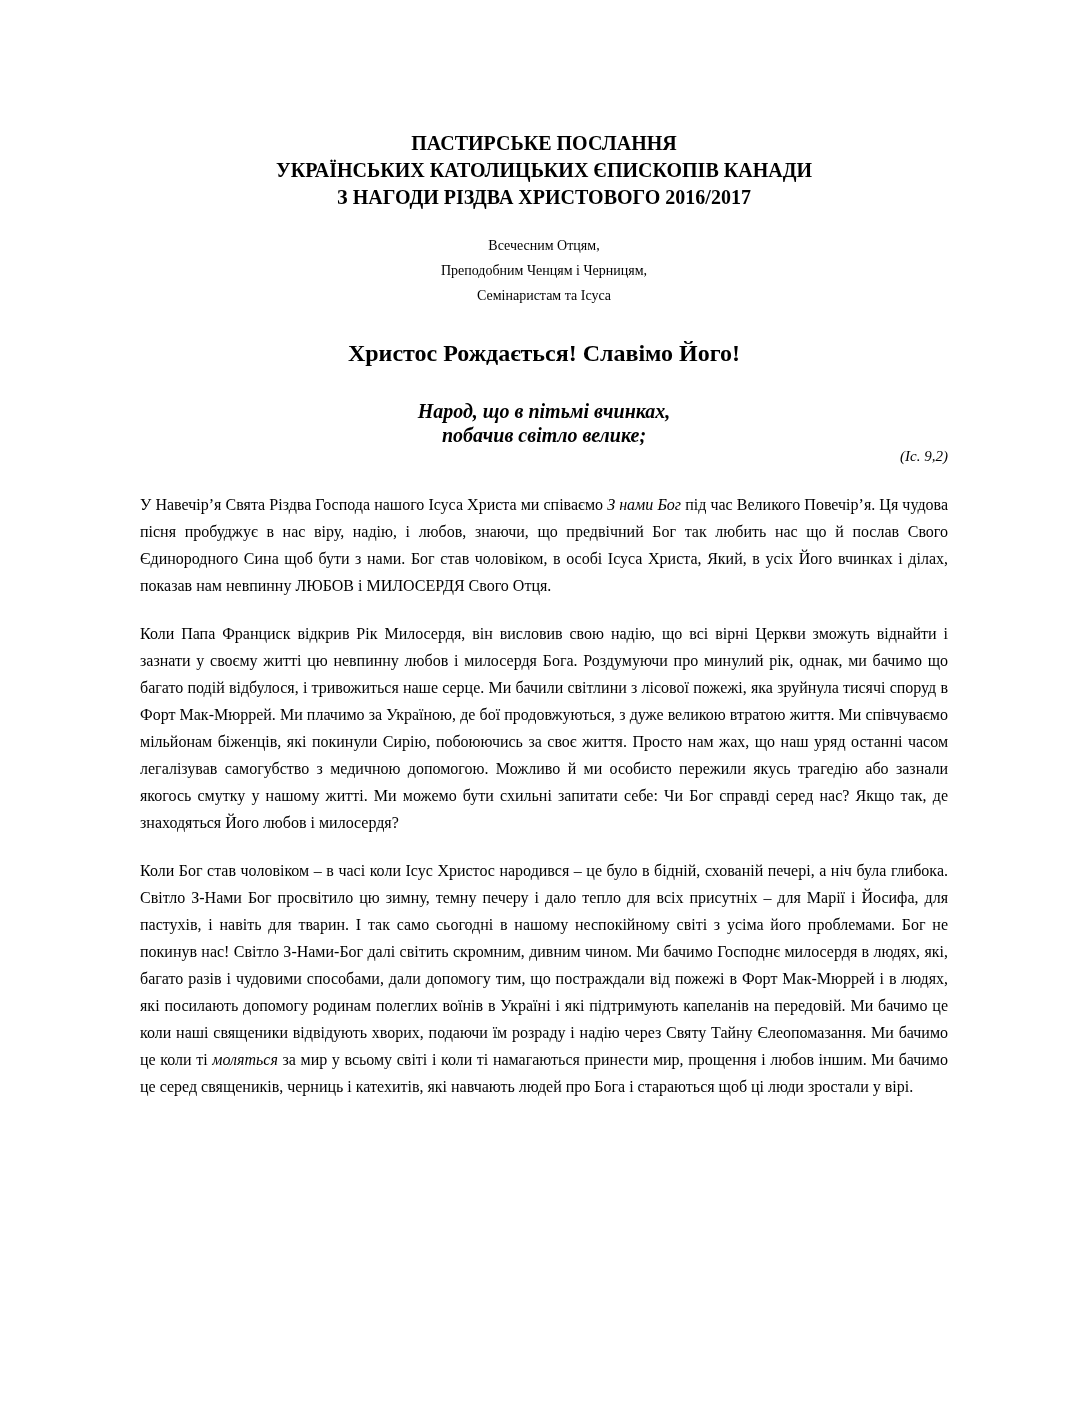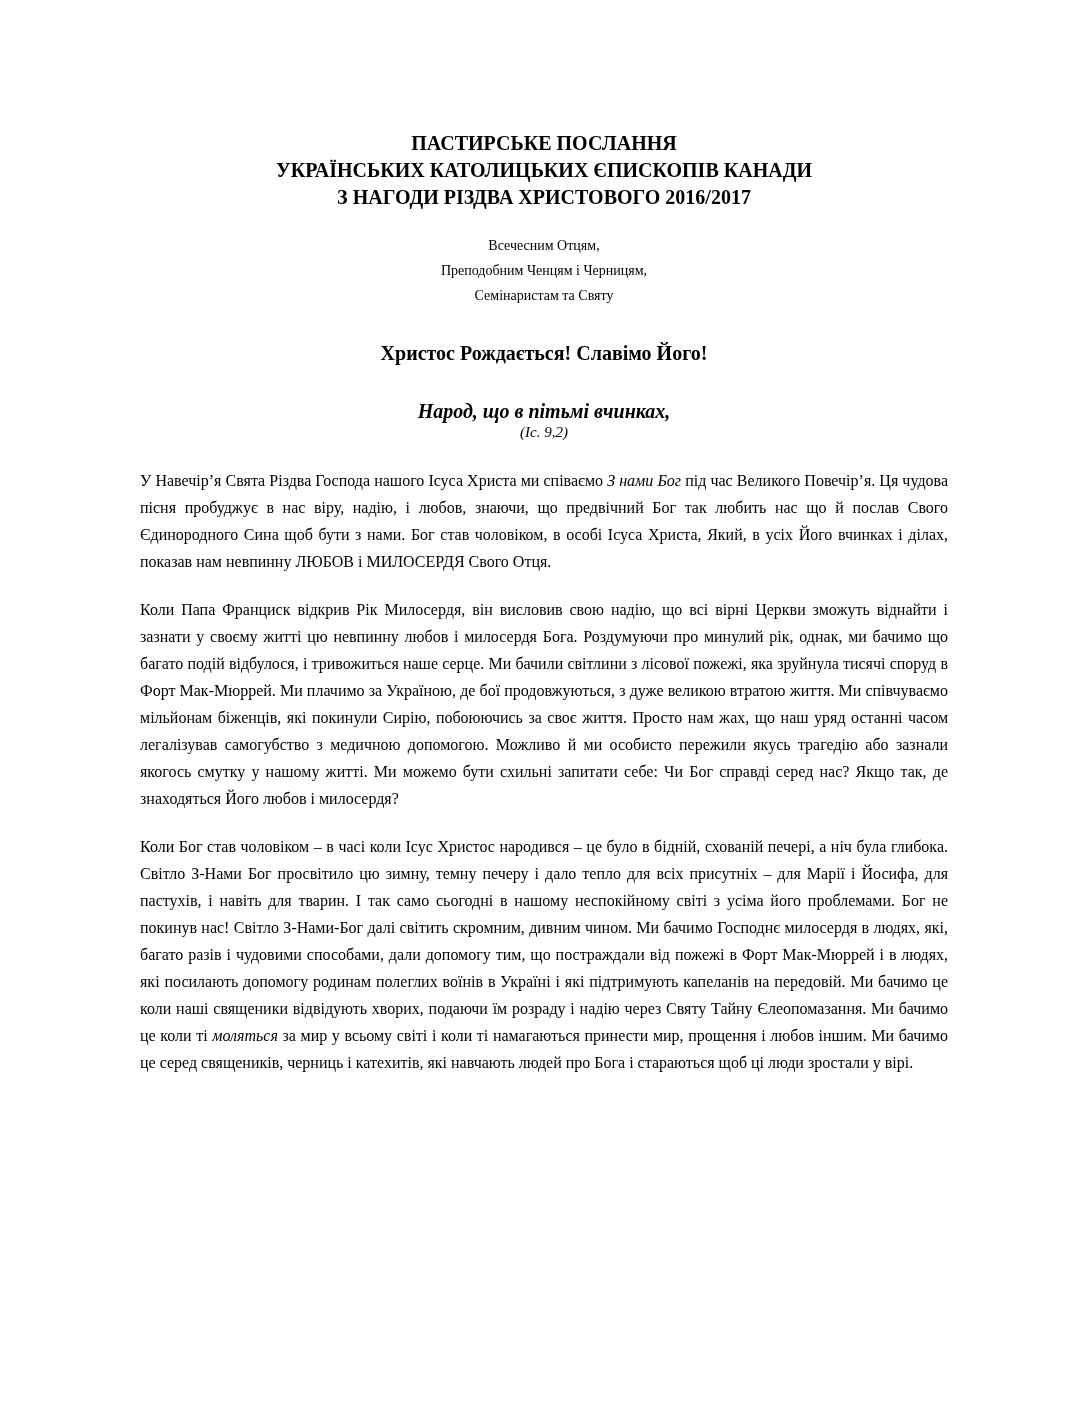--- a/index.html
+++ b/index.html
@@ -34,36 +34,36 @@
   .salutation-block {
     text-align: center;
     font-size: 14px;
     line-height: 25px;
     margin-top: 22px;
   }
 
   .greeting {
     text-align: center;
     font-weight: bold;
-    font-size: 20px;
+    font-size: 24px;
     line-height: 24px;
     margin-top: 33px;
   }
 
   .epigraph-block {
     text-align: center;
     font-weight: bold;
     font-style: italic;
     font-size: 20px;
     line-height: 24px;
     margin-top: 34px;
   }
 
   .epigraph-citation {
-    text-align: center;
+    text-align: right;
     font-style: italic;
     font-weight: normal;
     font-size: 15px;
     line-height: 18px;
   }
 
   .body-text {
     margin-top: 26px;
   }
 
@@ -88,27 +88,28 @@
 
   <div class="title-block">
     <div>ПАСТИРСЬКЕ ПОСЛАННЯ</div>
     <div>УКРАЇНСЬКИХ КАТОЛИЦЬКИХ ЄПИСКОПІВ КАНАДИ</div>
     <div>З НАГОДИ РІЗДВА ХРИСТОВОГО 2016/2017</div>
   </div>
 
   <div class="salutation-block">
     <div>Всечесним Отцям,</div>
     <div>Преподобним Ченцям і Черницям,</div>
-    <div>Семінаристам та Святу</div>
+    <div>Семінаристам та Ісуса</div>
   </div>
 
   <div class="greeting">Христос Рождається! Славімо Його!</div>
 
   <div class="epigraph-block">
     <div>Народ, що в пітьмі вчинках,</div>
+    <div>побачив світло велике;</div>
     <div class="epigraph-citation">(Іс. 9,2)</div>
   </div>
 
   <div class="body-text" id="paragraphs">
       <p class="body-para"><span>У Навечір’я Свята Різдва Господа нашого Ісуса Христа ми співаємо </span><span class="it">З нами Бог</span><span> під час Великого Повечір’я. Ця чудова пісня пробуджує в нас віру, надію, і любов, знаючи, що предвічний Бог так любить нас що й послав Свого Єдинородного Сина щоб бути з нами. Бог став чоловіком, в особі Ісуса Христа, Який, в усіх Його вчинках і ділах, показав нам невпинну ЛЮБОВ і МИЛОСЕРДЯ Свого Отця.</span></p>
       <p class="body-para"><span>Коли Папа Франциск відкрив Рік Милосердя, він висловив свою надію, що всі вірні Церкви зможуть віднайти і зазнати у своєму житті цю невпинну любов і милосердя Бога. Роздумуючи про минулий рік, однак, ми бачимо що багато подій відбулося, і тривожиться наше серце. Ми бачили світлини з лісової пожежі, яка зруйнула тисячі споруд в Форт Мак-Мюррей. Ми плачимо за Україною, де бої продовжуються, з дуже великою втратою життя. Ми співчуваємо мільйонам біженців, які покинули Сирію, побоюючись за своє життя. Просто нам жах, що наш уряд останні часом легалізував самогубство з медичною допомогою. Можливо й ми особисто пережили якусь трагедію або зазнали якогось смутку у нашому житті. Ми можемо бути схильні запитати себе: Чи Бог справді серед нас? Якщо так, де знаходяться Його любов і милосердя?</span></p>
       <p class="body-para"><span>Коли Бог став чоловіком – в часі коли Ісус Христос народився – це було в бідній, схованій печері, а ніч була глибока. Світло З-Нами Бог просвітило цю зимну, темну печеру і дало тепло для всіх присутніх – для Марії і Йосифа, для пастухів, і навіть для тварин. І так само сьогодні в нашому неспокійному світі з усіма його проблемами. Бог не покинув нас! Світло З-Нами-Бог далі світить скромним, дивним чином. Ми бачимо Господнє милосердя в людях, які, багато разів і чудовими способами, дали допомогу тим, що постраждали від пожежі в Форт Мак-Мюррей і в людях, які посилають допомогу родинам полеглих воїнів в Україні і які підтримують капеланів на передовій. Ми бачимо це коли наші священики відвідують хворих, подаючи їм розраду і надію через Святу Тайну Єлеопомазання. Ми бачимо це коли ті </span><span class="it">моляться</span><span> за мир у всьому світі і коли ті намагаються принести мир, прощення і любов іншим. Ми бачимо це серед священиків, черниць і катехитів, які навчають людей про Бога і стараються щоб ці люди зростали у вірі.</span></p>
     </div>
 
 </div>

